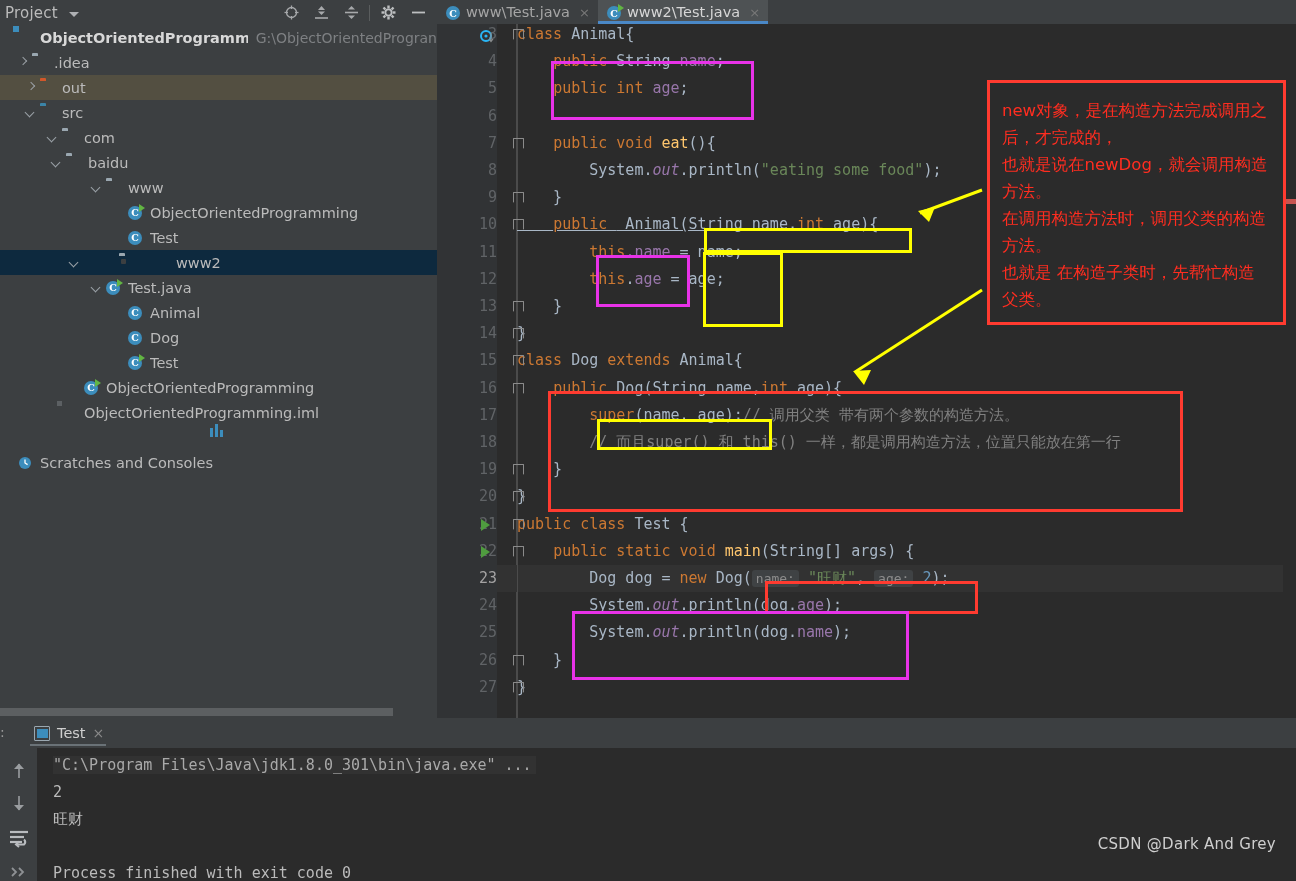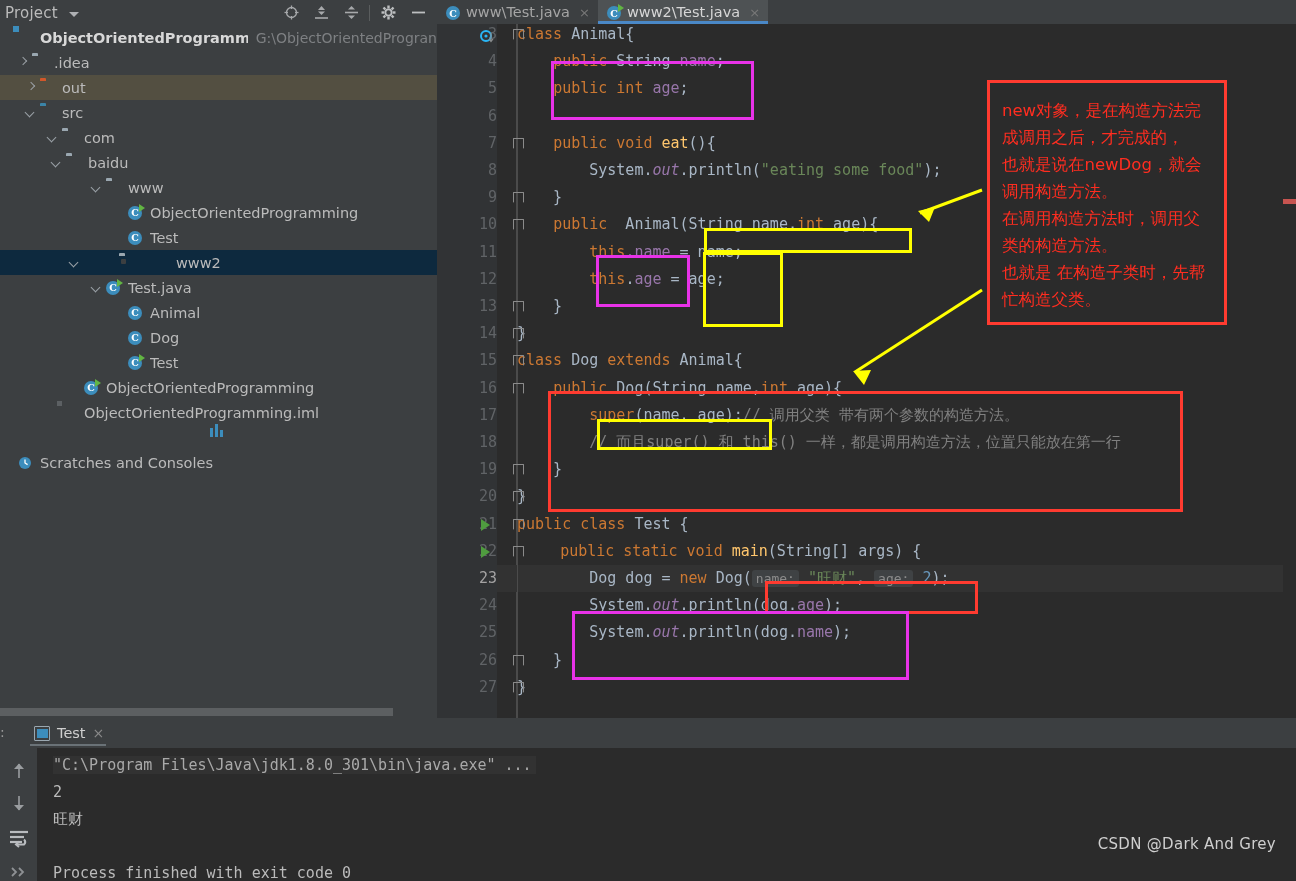--- a/index.html
+++ b/index.html
@@ -214,21 +214,21 @@
   #right-marker-bar {
     position:absolute; right:0; top:24px; width:13px; height:694px; background:#2b2b2b;
   }
 
   
   .anno { position:absolute; box-sizing:border-box; }
   .box-magenta { border:3px solid #e832e8; }
   .box-yellow  { border:3px solid #ffff00; }
   .box-red     { border:3px solid #ff3b30; }
   #note-box {
-    position:absolute; left:987px; top:80px; width:240px; height:245px;
+    position:absolute; left:987px; top:80px; width:299px; height:245px;
     border:3px solid #ff3b30; box-sizing:border-box;
     background:#2b2b2b;
     color:#ff2d20; font-size:16.5px; line-height:27px;
     padding:14px 12px 0 12px;
     font-family:"DejaVu Sans","Liberation Sans",sans-serif;
     white-space:pre-wrap;
   }
   svg.arrow { position:absolute; left:0; top:0; pointer-events:none; }
 
   
@@ -496,33 +496,33 @@
       <div id="code-lines">
           <div class="cur-line-bg" style="top: 541px;"></div>
           <div class="vguide" style="left: 80px; top: 0px; height: 694px; background: rgb(75, 75, 75);"></div>
           <div class="cline" style="top: -3px;"><span class="kw">class </span><span class="plain">Animal{</span></div>
           <div class="cline" style="top: 24.2px;"><span class="plain">    </span><span class="kw">public </span><span class="plain">String </span><span class="fld">name</span><span class="plain">;</span></div>
           <div class="cline" style="top: 51.4px;"><span class="plain">    </span><span class="kw">public int </span><span class="fld">age</span><span class="plain">;</span></div>
           <div class="cline" style="top: 78.6px;"></div>
           <div class="cline" style="top: 105.8px;"><span class="plain">    </span><span class="kw">public void </span><span class="mth">eat</span><span class="plain">(){</span></div>
           <div class="cline" style="top: 133px;"><span class="plain">        System.</span><span class="stf">out</span><span class="plain">.println(</span><span class="str">"eating some food"</span><span class="plain">);</span></div>
           <div class="cline" style="top: 160.2px;"><span class="plain">    }</span></div>
-          <div class="cline" style="top: 187.4px;"><span class="plain">    </span><span class="kw">public </span><span class="plain"> Animal(String </span><span class="plain">name</span><span class="plain">,</span><span class="kw">int </span><span class="plain">age){</span></div>
+          <div class="cline" style="top: 187.4px; text-decoration: underline;"><span class="plain">    </span><span class="kw">public </span><span class="plain"> Animal(String </span><span class="plain">name</span><span class="plain">,</span><span class="kw">int </span><span class="plain">age){</span></div>
           <div class="cline" style="top: 214.6px;"><span class="plain">        </span><span class="kw">this</span><span class="plain">.</span><span class="fld">name</span><span class="plain"> = name;</span></div>
           <div class="cline" style="top: 241.8px;"><span class="plain">        </span><span class="kw">this</span><span class="plain">.</span><span class="fld">age</span><span class="plain"> = age;</span></div>
           <div class="cline" style="top: 269px;"><span class="plain">    }</span></div>
           <div class="cline" style="top: 296.2px;"><span class="plain">}</span></div>
           <div class="cline" style="top: 323.4px;"><span class="kw">class </span><span class="plain">Dog </span><span class="kw">extends </span><span class="plain">Animal{</span></div>
           <div class="cline" style="top: 350.6px;"><span class="plain">    </span><span class="kw">public </span><span class="plain">Dog</span><span class="plain">(String </span><span class="plain">name</span><span class="plain">,</span><span class="kw">int </span><span class="plain">age){</span></div>
           <div class="cline" style="top: 377.8px;"><span class="plain">        </span><span class="kw">super</span><span class="plain">(name, age);</span><span class="cmt">// 调用父类 带有两个参数的构造方法。</span></div>
           <div class="cline" style="top: 405px;"><span class="plain">        </span><span class="cmt">// 而且super() 和 this() 一样，都是调用构造方法，位置只能放在第一行</span></div>
           <div class="cline" style="top: 432.2px;"><span class="plain">    }</span></div>
           <div class="cline" style="top: 459.4px;"><span class="plain">}</span></div>
           <div class="cline" style="top: 486.6px;"><span class="kw">public class </span><span class="plain">Test {</span></div>
-          <div class="cline" style="top: 513.8px; padding-left: 7px;"><span class="plain">    </span><span class="kw">public static void </span><span class="mth">main</span><span class="plain">(String[] args) {</span></div>
+          <div class="cline" style="top: 513.8px;"><span class="plain">    </span><span class="kw">public static void </span><span class="mth">main</span><span class="plain">(String[] args) {</span></div>
           <div class="cline" style="top: 541px;"><span class="plain">        Dog dog = </span><span class="kw">new </span><span class="plain">Dog(</span><span class="hint">name:</span><span class="plain"> </span><span class="str">"旺财"</span><span class="plain">, </span><span class="hint">age:</span><span class="plain"> </span><span class="num">2</span><span class="plain">);</span></div>
           <div class="cline" style="top: 568.2px;"><span class="plain">        System.</span><span class="stf">out</span><span class="plain">.println(dog.</span><span class="fld">age</span><span class="plain">);</span></div>
           <div class="cline" style="top: 595.4px;"><span class="plain">        System.</span><span class="stf">out</span><span class="plain">.println(dog.</span><span class="fld">name</span><span class="plain">);</span></div>
           <div class="cline" style="top: 622.6px;"><span class="plain">    }</span></div>
           <div class="cline" style="top: 649.8px;"><span class="plain">}</span></div>
         </div>
 
     <div class="fold" style="top: 5px;">
           <div class="shape"></div>
         </div>

